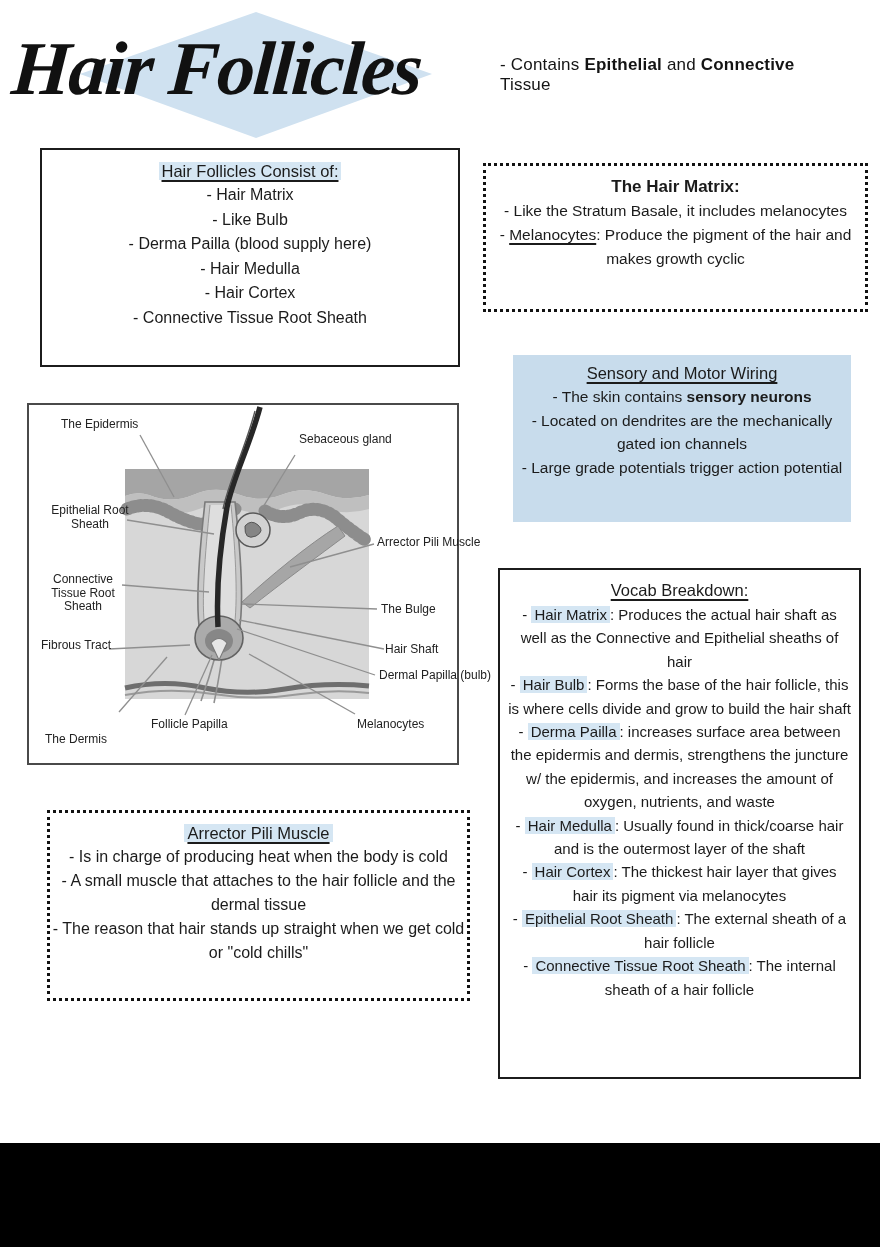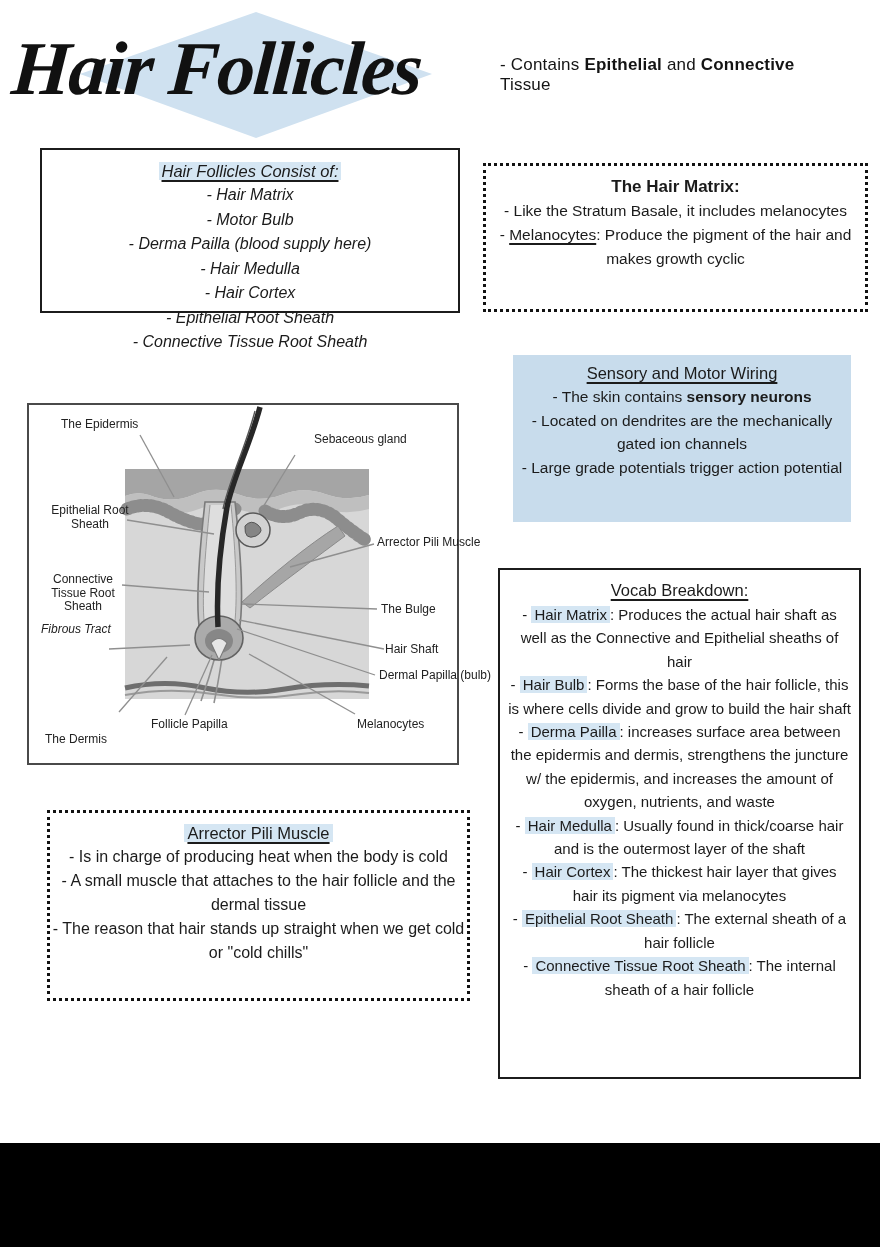--- a/index.html
+++ b/index.html
@@ -26,21 +26,21 @@
 
   
   .notebox { position:absolute; text-align:center; }
   .solid  { border:2.5px solid #1c1c1c; }
   .dotted { border:3px dotted #121212; }
   .box-title { font-size:16.5px; margin-bottom:2px; }
   .u  { text-decoration:underline; text-underline-offset:3px; text-decoration-thickness:1.5px; }
   .hl { background:var(--hl); padding:0 3px; }
   .bold { font-weight:bold; }
 
-  .consist-box { left:40px; top:148px; width:420px; height:165px; padding-top:12px;font-style:italic; }
+  .consist-box { left:40px; top:148px; width:420px; height:219px; padding-top:12px; }
   .consist-box .item { font-size:16px; line-height:24.5px; }
 
   .matrix-box { left:483px; top:163px; width:385px; height:149px; padding:11px 10px 0 10px; }
   .matrix-box .box-title { font-weight:bold; font-size:17px; }
   .matrix-box .line { font-size:15.5px; line-height:24px; }
 
   .sensory-box { left:513px; top:355px; width:338px; height:167px; padding-top:9px; background:var(--bluebox); }
   .sensory-box .line { font-size:15.5px; line-height:23.5px; }
 
   .arrector-box { left:47px; top:810px; width:423px; height:191px; padding-top:11px; }
@@ -66,25 +66,24 @@
 
   <svg class="header-diamond" width="352" height="126" viewBox="0 0 352 126">
     <polygon id="diamond-poly" points="176,0 352,62 176,126 0,62" fill="#cfe1f0"></polygon>
   </svg>
   <div class="page-title">Hair Follicles</div>
   <div class="subtitle"><span>- Contains </span><b>Epithelial</b><span> and </span><b>Connective</b><span> Tissue</span></div>
 
   <div class="notebox solid consist-box">
     <div class="box-title"><span class="hl u">Hair Follicles Consist of:</span></div>
     <div class="item">- Hair Matrix</div>
-    <div class="item">- Motor Bulb</div>
+    <div class="item">- Like Bulb</div>
     <div class="item">- Derma Pailla (blood supply here)</div>
     <div class="item">- Hair Medulla</div>
     <div class="item">- Hair Cortex</div>
-    <div class="item">- Epithelial Root Sheath</div>
     <div class="item">- Connective Tissue Root Sheath</div>
   </div>
 
   <div class="notebox dotted matrix-box">
     <div class="box-title">The Hair Matrix:</div>
     <div class="line">- Like the Stratum Basale, it includes melanocytes</div>
     <div class="line"><span>- </span><span class="u">Melanocytes</span><span>: Produce the pigment of the hair and makes growth cyclic</span></div>
   </div>
 
   <div class="notebox sensory-box">
@@ -146,24 +145,24 @@
         <path d="M90,307 L138,252"></path>
         <path d="M156,310 L183,250"></path>
         <path d="M345,139 L261,162"></path>
         <path d="M348,204 L213,199"></path>
         <path d="M355,244 L210,215"></path>
         <path d="M346,270 L208,224"></path>
         <path d="M326,309 L220,249"></path>
       </g>
     </svg>
     <div class="dlabel" style="left:32px; top:13px;">The Epidermis</div>
-    <div class="dlabel" style="left:270px; top:28px;margin-left:15px;">Sebaceous gland</div>
+    <div class="dlabel" style="left:270px; top:28px;">Sebaceous gland</div>
     <div class="dlabel wrap" style="left:22px; top:99px; width:78px;">Epithelial Root Sheath</div>
     <div class="dlabel wrap" style="left:8px; top:168px; width:92px;">Connective Tissue Root Sheath</div>
-    <div class="dlabel" style="left:12px; top:218px;font-style:italic;">Fibrous Tract</div>
+    <div class="dlabel" style="left:12px; top:234px;">Fibrous Tract</div>
     <div class="dlabel" style="left:16px; top:328px;">The Dermis</div>
     <div class="dlabel" style="left:122px; top:313px;">Follicle Papilla</div>
     <div class="dlabel" style="left:348px; top:131px;">Arrector Pili Muscle</div>
     <div class="dlabel" style="left:352px; top:198px;">The Bulge</div>
     <div class="dlabel" style="left:356px; top:238px;">Hair Shaft</div>
     <div class="dlabel" style="left:350px; top:264px;">Dermal Papilla (bulb)</div>
     <div class="dlabel" style="left:328px; top:313px;">Melanocytes</div>
   </div>
 
   <div class="notebox dotted arrector-box">

